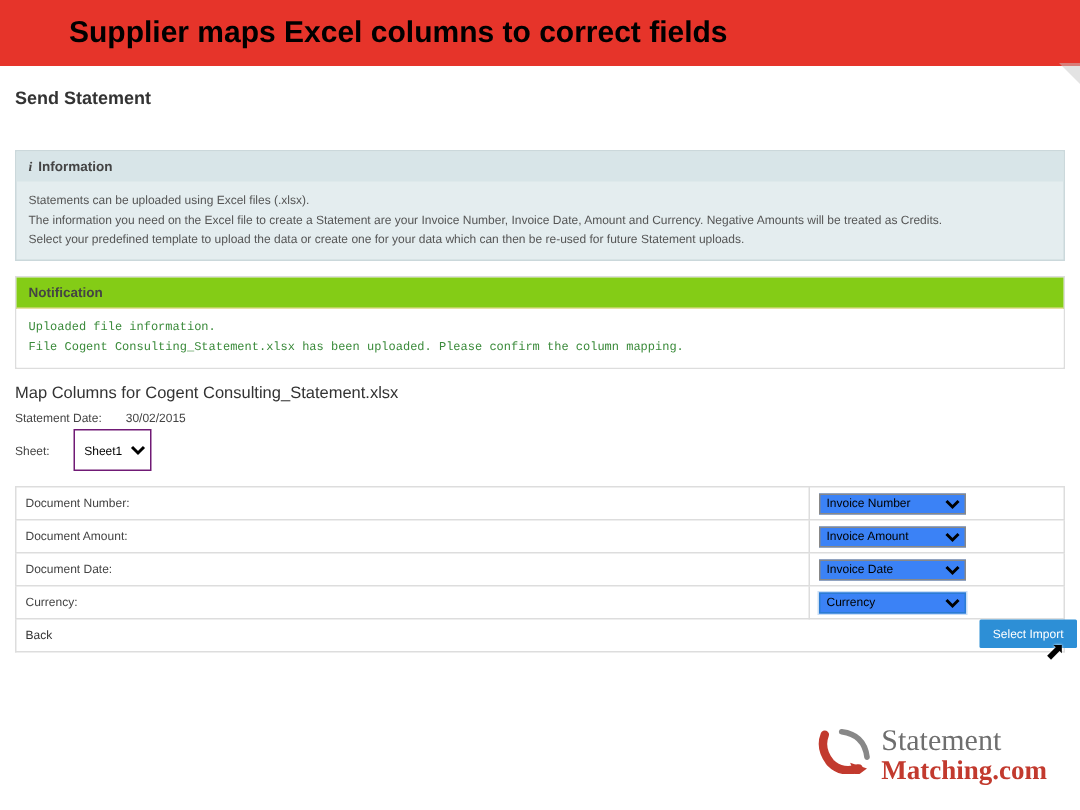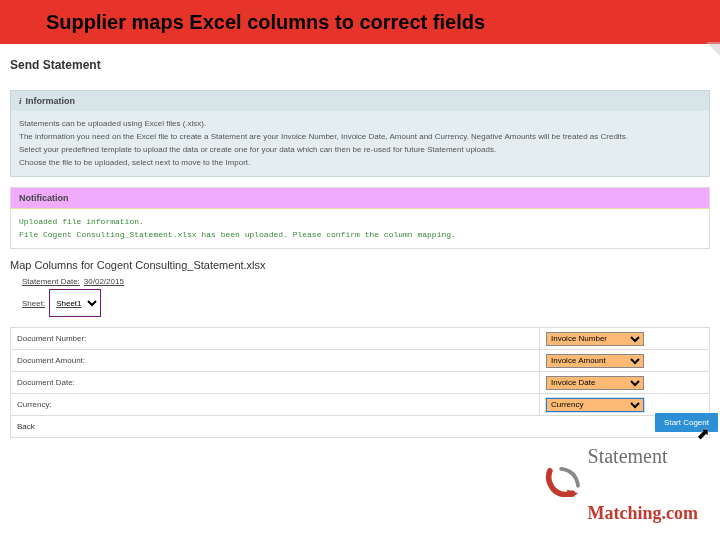--- a/index.html
+++ b/index.html
@@ -2,45 +2,45 @@
 <html><head>
 <meta charset="utf-8">
 <style>
   * { box-sizing: border-box; margin: 0; padding: 0; }
   body { font-family: Arial, Helvetica, sans-serif; width: 720px; height: 540px; background: #ffffff; overflow: hidden; position: relative; }
   .banner { background: #e6342a; height: 44px; display: flex; align-items: center; padding-left: 46px; }
   .banner h1 { color: #000; font-size: 20px; font-weight: bold; margin: 0; }
   .content { padding: 8px 10px 0 10px; position: relative; }
   .page-title { font-size: 12px; font-weight: bold; color: #333; margin: 6px 0 2px 0; }
   .corner-fold { position: absolute; top: 42px; right: 0; width: 0; height: 0; border-top: 14px solid #c7c7c7; border-left: 14px solid transparent; opacity: 0.5; }
-  .panel { border: 1px solid #ddd; margin-top: 18px; font-size: 8px; }
+  .panel { border: 1px solid #ddd; margin-top: 28px; font-size: 8px; }
   .panel.info { background: #e4edef; border-color: #cbd8db; }
   .panel.info .panel-head { background: #d8e5e8; padding: 5px 8px; font-weight: bold; color: #444; font-size: 9px; }
   .panel.info .panel-body { padding: 6px 8px; color: #555; line-height: 1.5; }
   .panel.info .panel-body p { margin: 1px 0; }
   .panel.notif { margin-top: 10px; }
-  .panel.notif .panel-head { background: #f0abfc; border-bottom: 1px solid #e7e0a0; padding: 5px 8px; font-weight: bold; font-size: 9px; color: #444; }
+  .panel.notif .panel-head { background: #84cc16; border-bottom: 1px solid #e7e0a0; padding: 5px 8px; font-weight: bold; font-size: 9px; color: #444; }
   .panel.notif .panel-body { background: #fff; padding: 6px 8px; color: #3a8a3a; line-height: 1.5; }
   .panel.notif .panel-body p { margin: 1px 0; font-family: Liberation Mono, monospace; }
   .map-title { font-size: 11px; color: #333; margin-top: 10px; margin-bottom: 6px; }
-  .meta-line { font-size: 8px; color: #444; margin: 3px 12px; display: flex; align-items: center; gap: 4px; text-decoration: underline; }
+  .meta-line { font-size: 8px; color: #444; margin: 3px 0; display: flex; align-items: center; gap: 16px; }
   .meta-line .lbl { font-weight: normal; color: #444; }
   .sheet-select { font-size: 8px; padding: 0 2px; height: 28px; border: 1px solid #701a75; background: #fff; }
   .map-table { width: 100%; border-collapse: collapse; margin-top: 10px; }
   .map-table td { border: 1px solid #ddd; height: 22px; padding: 0 6px; font-size: 8px; color: #444; vertical-align: middle; }
   .map-table td.right { width: 170px; }
-  .map-select { width: 98px; font-size: 8px; height: 14px; border: 1px solid #888; background: #fdba74; }
+  .map-select { width: 98px; font-size: 8px; height: 14px; border: 1px solid #888; background: #3b82f6; }
   .map-select.highlight { border: 1px solid #2b7cd3; box-shadow: 0 0 0 1px rgba(43,124,211,0.25); }
   .back-row td { height: 22px; }
   .back-link { color: #333; text-decoration: none; font-size: 8px; cursor: pointer; }
   .start-import { position: absolute; right: 2px; top: 413px; background: #2d8fd6; color: #fff; border: none; font-size: 8px; padding: 5px 9px; cursor: pointer; border-radius: 1px; }
   .cursor { position: absolute; right: 10px; top: 424px; font-size: 16px; color: #000; pointer-events: none; text-shadow: 0 0 2px #fff; }
   .logo { position: absolute; right: 22px; bottom: 18px; display: flex; align-items: center; gap: 6px; }
   .logo-mark svg { width: 38px; height: 30px; }
-  .logo-text { display: flex; flex-direction: column; line-height: 1; gap: 38px; }
+  .logo-text { display: flex; flex-direction: column; line-height: 1; }
   .logo-text .top { color: #6e6e6e; font-size: 20px; font-weight: 500; font-family: Georgia, 'Times New Roman', serif; }
   .logo-text .bot { color: #c23a2e; font-size: 18px; font-weight: 700; font-family: Georgia, 'Times New Roman', serif; }
   .i-ico { font-style: italic; font-family: Georgia, serif; margin-right: 4px; font-weight: bold; }
 </style>
 </head>
 <body>
 
 <div class="banner">
   <h1>Supplier maps Excel columns to correct fields</h1>
 </div>
@@ -51,21 +51,20 @@
   <div class="page-title">Send Statement</div>
 
   <div class="panel info">
     <div class="panel-head">
       <span class="i-ico">i</span><span>Information</span>
     </div>
     <div class="panel-body">
       <p>Statements can be uploaded using Excel files (.xlsx).</p>
       <p>The information you need on the Excel file to create a Statement are your Invoice Number, Invoice Date, Amount and Currency. Negative Amounts will be treated as Credits.</p>
       <p>Select your predefined template to upload the data or create one for your data which can then be re-used for future Statement uploads.</p>
-      <p>Choose the file to be uploaded, select next to move to the Import.</p>
     </div>
   </div>
 
   <div class="panel notif">
     <div class="panel-head">Notification</div>
     <div class="panel-body">
       <p>Uploaded file information.</p>
       <p>File Cogent Consulting_Statement.xlsx has been uploaded. Please confirm the column mapping.</p>
     </div>
   </div>
@@ -119,21 +118,21 @@
     </tr>
     <tr class="back-row">
       <td colspan="2">
         <a class="back-link">Back</a>
       </td>
     </tr>
   </tbody>
     </table>
 </div>
 
-<button class="start-import">Start Cogent</button>
+<button class="start-import">Select Import</button>
 <div class="cursor">⬈</div>
 
 <div class="logo">
   <div class="logo-mark">
     <svg viewBox="0 0 40 32">
       <path d="M6 4 Q2 14 10 24 Q18 32 30 28" fill="none" stroke="#c23a2e" stroke-width="6" stroke-linecap="round"></path>
       <polygon points="24,24 36,28 28,34" fill="#c23a2e"></polygon>
       <path d="M18 2 Q34 4 36 20" fill="none" stroke="#888" stroke-width="4" stroke-linecap="round"></path>
     </svg>
   </div>

